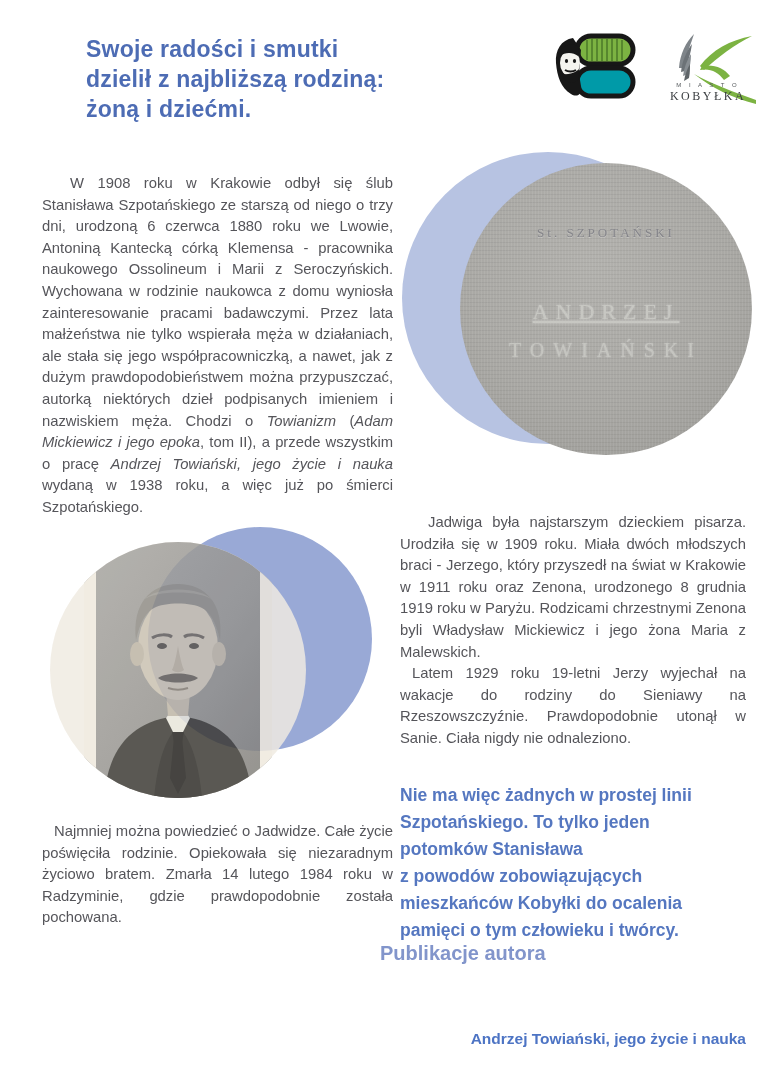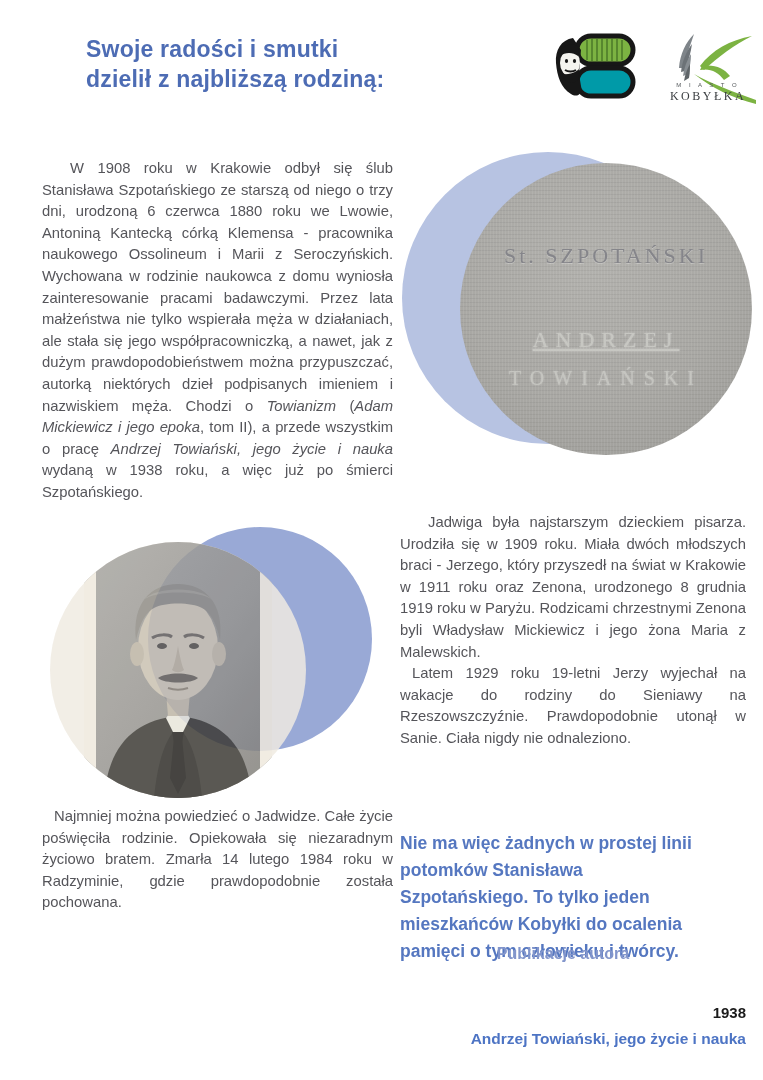--- a/index.html
+++ b/index.html
@@ -35,37 +35,37 @@
   }
   .line{display:block;}
   .body-text{
     color:var(--body_gray);
     font-size:14.8px;line-height:21.6px;
     text-align:justify;
   }
   .body-text p{margin:0;}
   .indent1{text-indent:28px;}
   .indent2{text-indent:12px;}
-  .col-left{left:42px;width:351px;}
+  .col-left{left:42px;width:351px;margin-top:15px;}
   .col-right{left:400px;width:346px;}
   
   .circle{border-radius:50%;}
   .blue-circle-top{left:402px;top:152px;width:292px;height:292px;background:var(--circle_blue_light);}
   .book-cover{
     left:460px;top:163px;width:292px;height:292px;
     background:
       repeating-linear-gradient(90deg, rgba(255,255,255,.07) 0 1px, rgba(0,0,0,0) 1px 3px),
       repeating-linear-gradient(0deg, rgba(0,0,0,.05) 0 1px, rgba(0,0,0,0) 1px 4px),
       radial-gradient(circle at 45% 35%, #b2b1ad 0%, var(--cover_gray) 55%, #9b9a96 100%);
     text-align:center;
     font-family:"Liberation Serif","DejaVu Serif",serif;
   }
   .cover-author{
-    display:block;margin-top:80px;
-    color:#85858a;font-size:22px;letter-spacing:3px;
+    display:block;margin-top:62px;
+    color:#85858a;font-size:13px;letter-spacing:3px;
     text-shadow:0 1px 0 rgba(255,255,255,.25);
   }
   .cover-title1{
     display:block;margin-top:58px;
     color:#c7c7c2;font-size:22px;letter-spacing:7px;
     text-shadow:0 0 2px rgba(255,255,255,.35);
     text-decoration:underline;
   }
   .cover-title2{
     display:block;margin-top:14px;
@@ -79,27 +79,27 @@
     background:#f0ebe2;
     opacity:.84;
     overflow:hidden;
     display:flex;align-items:center;justify-content:center;
   }
   .portrait-circle svg{display:block;}
   
   .callout{
     left:400px;top:782px;width:350px;
     color:var(--callout_blue);
-    font-size:17.5px;font-weight:bold;line-height:27px;margin-top:48px;
+    font-size:17.5px;font-weight:bold;line-height:27px;
   }
   .pub-heading{
     left:380px;top:938px;width:366px;
-    text-align:center;
+    text-align:left;
     color:var(--pub_heading_blue);
-    font-size:16px;font-weight:bold;line-height:31px;
+    font-size:20px;font-weight:bold;line-height:31px;
   }
   .pub-year{
     left:400px;top:1004px;width:346px;
     text-align:right;
     color:var(--year_black);
     font-size:15px;font-weight:bold;
   }
   .pub-title{
     left:400px;top:1030px;width:346px;
     text-align:right;
@@ -111,20 +111,21 @@
   .logo-city{left:664px;}
 </style>
 </head>
 <body>
 
 <div class="page">
 
   <h1 class="abs page-title">
       <span class="line">Swoje radości i smutki</span>
       <span class="line">dzielił z najbliższą rodziną:</span>
+      <span class="line">żoną i dziećmi.</span>
     </h1>
 
   <div class="abs logo logo-library">
     <span>
       <svg width="88" height="75" viewBox="0 0 88 75">
 
         <rect x="26" y="6" width="56" height="28" rx="14" fill="#7cb342" stroke="#171717" stroke-width="5"></rect>
         <g stroke="#4e7c2a" stroke-width="1.6">
           <line x1="36" y1="10" x2="36" y2="30"></line>
             <line x1="41" y1="9" x2="41" y2="31"></line>
@@ -229,29 +230,29 @@
     </svg>
   </div>
 
   <div class="abs body-text col-right" style="top:512px;">
     <p class="indent1">Jadwiga była najstarszym dzieckiem pisarza. Urodziła się w 1909 roku. Miała dwóch młodszych braci - Jerzego, który przyszedł na świat w Krakowie w 1911 roku oraz Zenona, urodzonego 8 grudnia 1919 roku w Paryżu. Rodzicami chrzestnymi Zenona byli Władysław Mickiewicz i jego żona Maria z Malewskich.</p>
     <p class="indent2">Latem 1929 roku 19-letni Jerzy wyjechał na wakacje do rodziny do Sieniawy na Rzeszowszczyźnie. Prawdopodobnie utonął w Sanie. Ciała nigdy nie odnaleziono.</p>
   </div>
 
   <div class="abs callout">
       <span class="line">Nie ma więc żadnych w prostej linii</span>
+      <span class="line">Szpotańskiego. To tylko jeden</span>
       <span class="line">potomków Stanisława</span>
-      <span class="line">Szpotańskiego. To tylko jeden</span>
+      <span class="line">z powodów zobowiązujących</span>
       <span class="line">mieszkańców Kobyłki do ocalenia</span>
       <span class="line">pamięci o tym człowieku i twórcy.</span>
     </div>
 
   <div class="abs pub-heading">
       <span class="line">Publikacje autora</span>
     </div>
-  <div class="abs pub-year">1938</div>
   <div class="abs pub-title">Andrzej Towiański, jego życie i nauka</div>
 
   <div class="abs body-text col-left" style="top:806px;">
     <p class="indent2">Najmniej można powiedzieć o Jadwidze. Całe życie poświęciła rodzinie. Opiekowała się niezaradnym życiowo bratem. Zmarła 14 lutego 1984 roku w Radzyminie, gdzie prawdopodobnie została pochowana.</p>
   </div>
 
 </div>
 
 </body></html>

